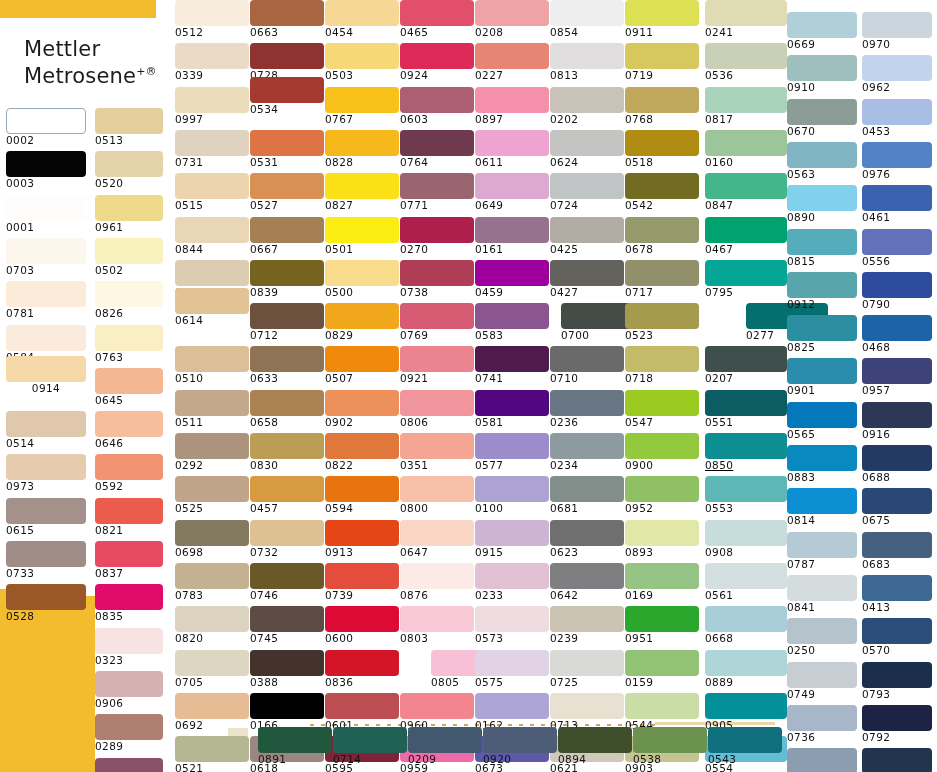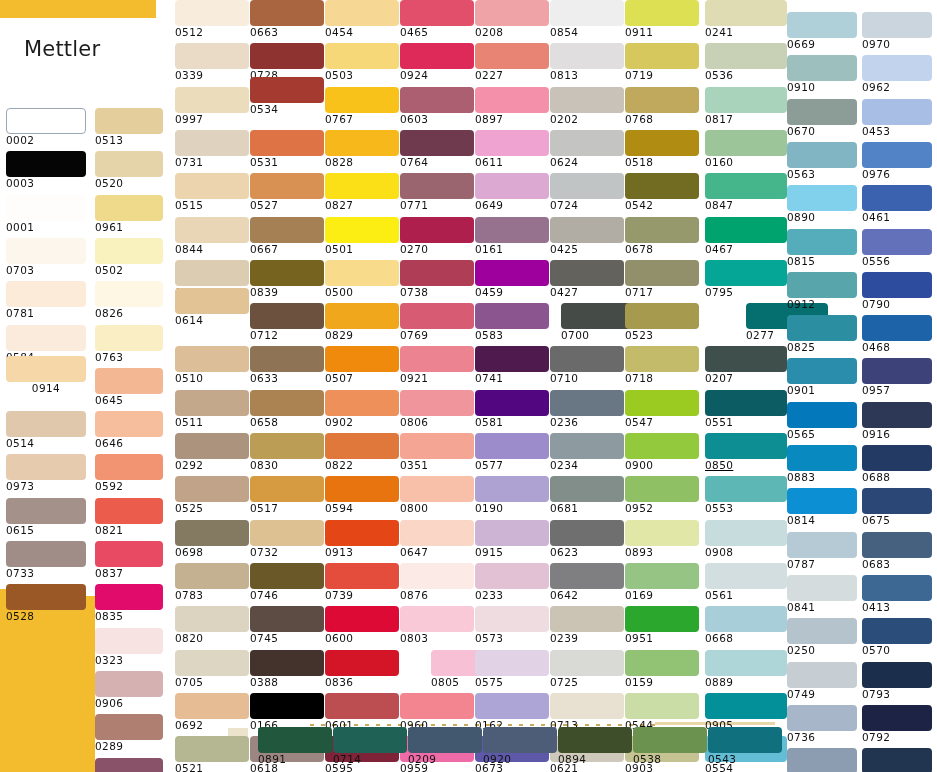--- a/index.html
+++ b/index.html
@@ -46,20 +46,23 @@
 <body>
 
 <div id="sheet">
 
   <div class="band" id="band-top"></div>
   <div class="band" id="band-bottom-lip"></div>
   <div class="band" id="band-bottom"></div>
 
   <div id="brand">
     <div class="l1">Mettler</div>
+    <div class="l2">
+      <span>Metrosene</span><span class="sup">+®</span>
+    </div>
   </div>
 
   <div class="nub" style="left:228px;top:728px;"></div>
   <div class="scan" style="left:655px;top:722px;width:120px;"></div>
   <div class="dots" style="left:310px;top:724px;width:350px;"></div>
 
   <div id="columns">
       <div class="col" style="left: 6px; top: 108px; width: 80px;">
         <div class="cell" style="top: 0px;">
           <div class="sw outlined" style="--sw: 80px; background: rgb(255, 255, 255);"></div>
@@ -289,21 +292,21 @@
         <div class="cell" style="top: 390px;">
           <div class="sw" style="--sw: 74px; background: rgb(171, 131, 83);"></div>
           <div class="code">0658</div>
         </div>
         <div class="cell" style="top: 433px;">
           <div class="sw" style="--sw: 74px; background: rgb(187, 157, 85);"></div>
           <div class="code">0830</div>
         </div>
         <div class="cell" style="top: 476px;">
           <div class="sw" style="--sw: 74px; background: rgb(214, 155, 65);"></div>
-          <div class="code">0517</div>
+          <div class="code">0457</div>
         </div>
         <div class="cell" style="top: 520px;">
           <div class="sw" style="--sw: 74px; background: rgb(222, 193, 147);"></div>
           <div class="code">0732</div>
         </div>
         <div class="cell" style="top: 563px;">
           <div class="sw" style="--sw: 74px; background: rgb(107, 88, 41);"></div>
           <div class="code">0746</div>
         </div>
         <div class="cell" style="top: 606px;">
@@ -511,21 +514,21 @@
         <div class="cell" style="top: 390px;">
           <div class="sw" style="--sw: 74px; background: rgb(82, 6, 128);"></div>
           <div class="code">0581</div>
         </div>
         <div class="cell" style="top: 433px;">
           <div class="sw" style="--sw: 74px; background: rgb(156, 140, 203);"></div>
           <div class="code">0577</div>
         </div>
         <div class="cell" style="top: 476px;">
           <div class="sw" style="--sw: 74px; background: rgb(173, 162, 210);"></div>
-          <div class="code">0190</div>
+          <div class="code">0100</div>
         </div>
         <div class="cell" style="top: 520px;">
           <div class="sw" style="--sw: 74px; background: rgb(205, 180, 213);"></div>
           <div class="code">0915</div>
         </div>
         <div class="cell" style="top: 563px;">
           <div class="sw" style="--sw: 74px; background: rgb(226, 193, 213);"></div>
           <div class="code">0233</div>
         </div>
         <div class="cell" style="top: 606px;">

